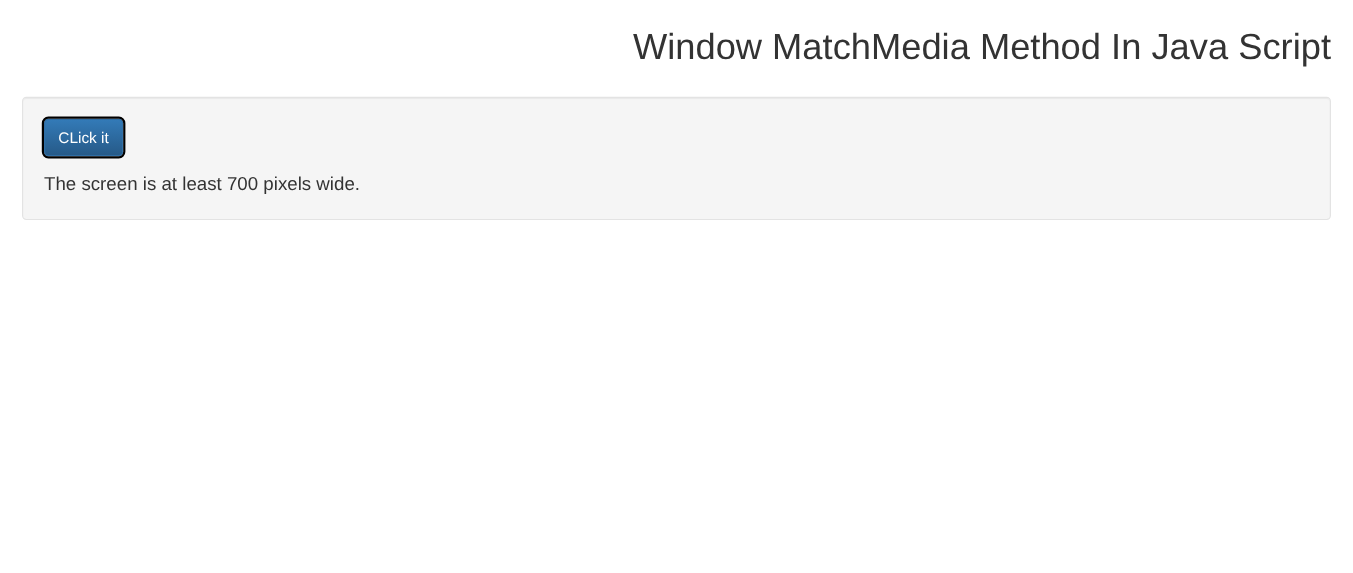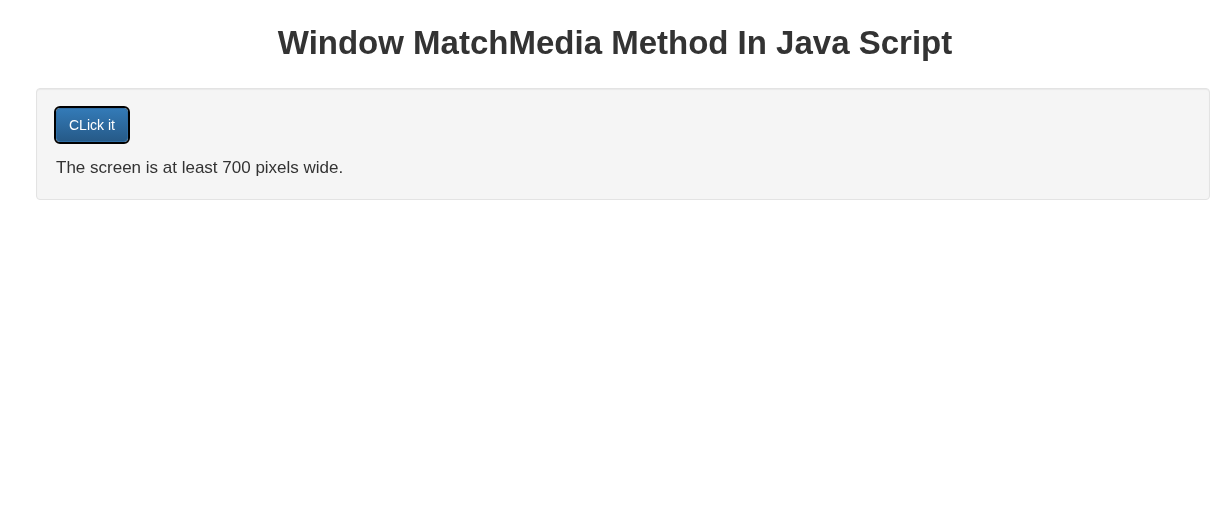--- a/index.html
+++ b/index.html
@@ -11,33 +11,33 @@
       font-family: "Helvetica Neue", Helvetica, Arial, sans-serif;
       background: #ffffff;
       color: #333333;
       width: 1230px;
       height: 521px;
     }
     .container {
       padding: 0 20px;
     }
     h2.page-title {
-      text-align: center;
-      font-weight: 700;
+      text-align: right;
+      font-weight: 400;
       font-size: 33px;
       color: #333333;
       margin-top: 24px;
       margin-bottom: 26px;
     }
     .well {
       background-color: #f5f5f5;
       border: 1px solid #e3e3e3;
       border-radius: 4px;
       padding: 19px;
-      margin: 0 0 20px 16px;
+      margin: 0 0 20px 0;
       box-shadow: inset 0 1px 1px rgba(0,0,0,0.05);
     }
     .btn-primary {
       display: inline-block;
       padding: 6px 12px;
       font-size: 14px;
       line-height: 1.42857143;
       color: #ffffff;
       background-color: #337ab7;
       background-image: linear-gradient(to bottom, #337ab7 0, #265a88 100%);

